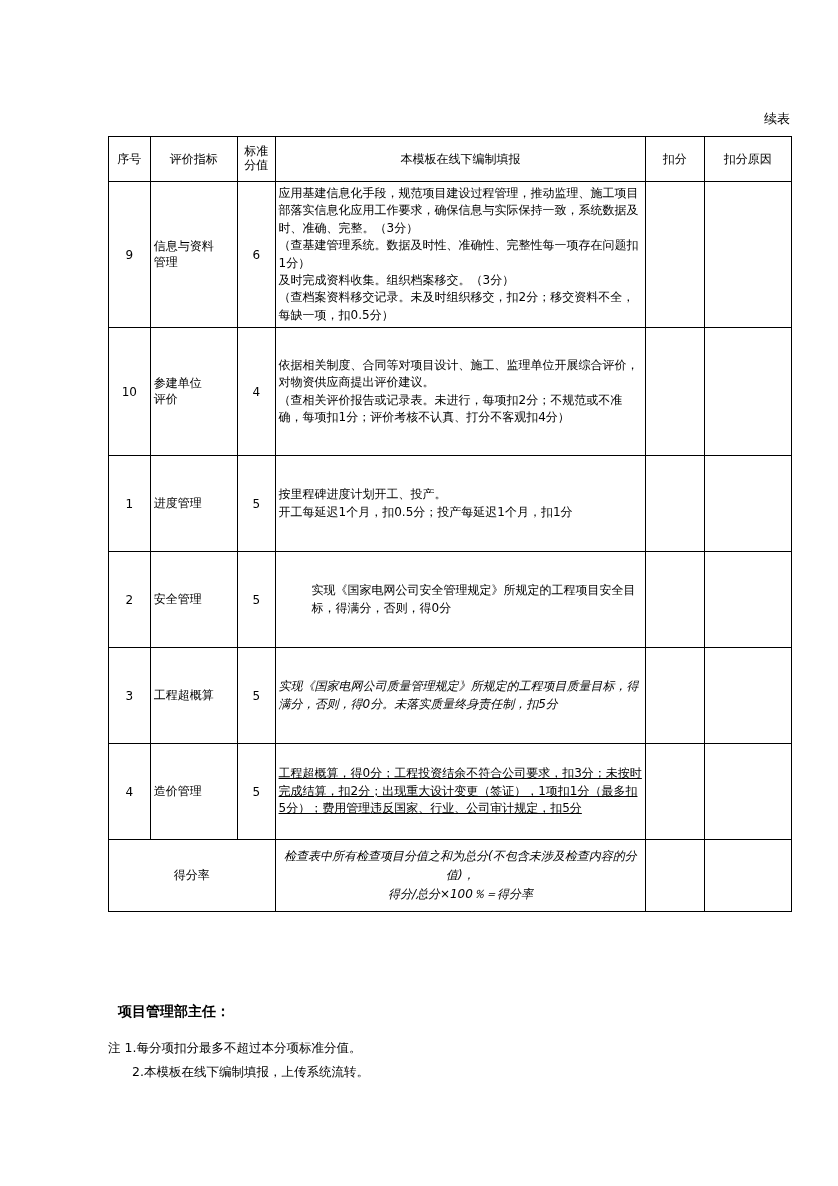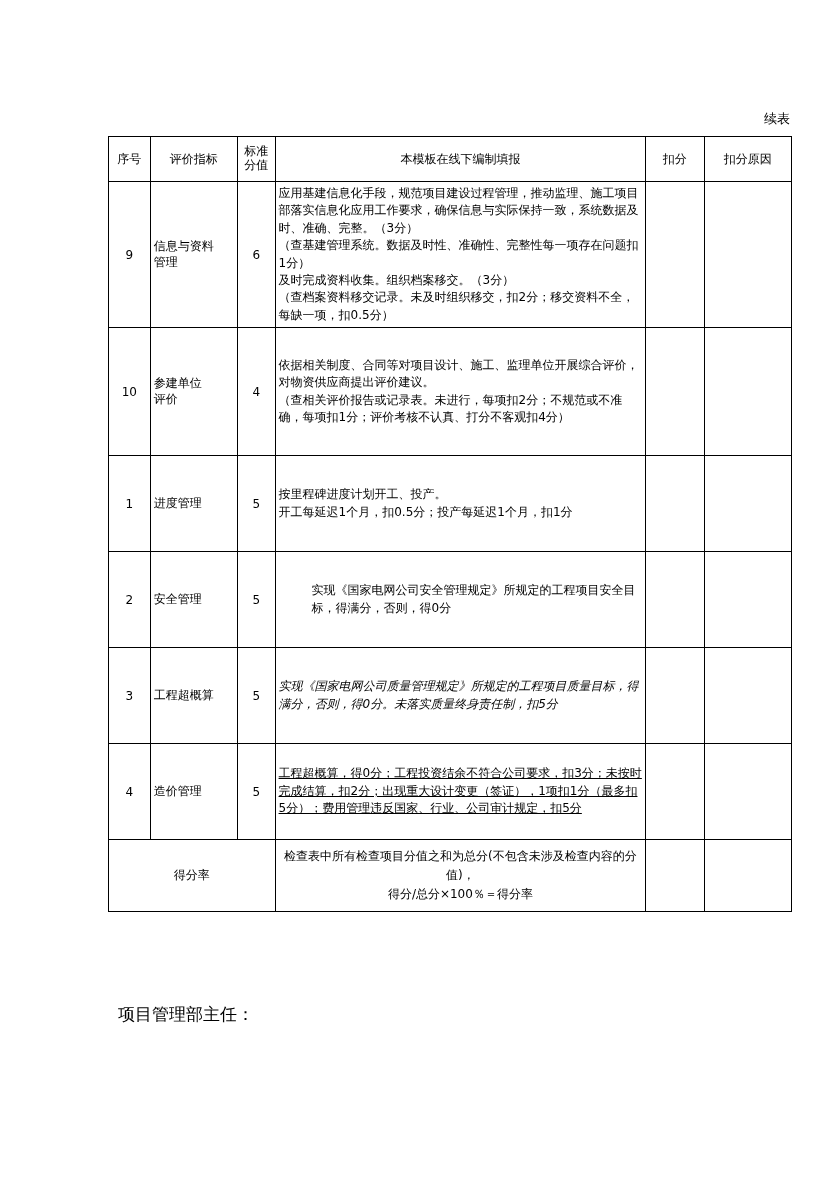--- a/index.html
+++ b/index.html
@@ -92,28 +92,30 @@
   .row-rate   { height: 72px; }
   td.rate-label {
     text-align: center;
     font-size: 12.5px;
   }
   td.rate-content {
     text-align: center;
     font-size: 11.5px;
     line-height: 1.6;
     padding: 6px 10px;
+    font-style: italic;
   }
 
   .signature {
     position: absolute;
     top: 1003px;
     left: 118px;
-    font-size: 17px;
-    font-family: "DejaVu Sans", sans-serif;
+    font-size: 14px;
+    font-family: "DejaVu Sans", sans-serif;
+    font-weight: bold;
   }
   .date-line {
     position: absolute;
     top: 1003px;
     left: 530px;
     font-size: 12.5px;
     font-family: "DejaVu Sans", sans-serif;
     letter-spacing: 0px;
   }
   .date-line span.u {
@@ -249,15 +251,17 @@
         <td class="blank"></td>
       </tr>
 
     </tbody>
   </table>
 
   <div class="signature">项目管理部主任：</div>
 
 
   <div class="notes">
+    <div>注  1.每分项扣分最多不超过本分项标准分值。</div>
+    <div class="n2">2.本模板在线下编制填报，上传系统流转。</div>
   </div>
 
 </div>
 
 </body></html>

